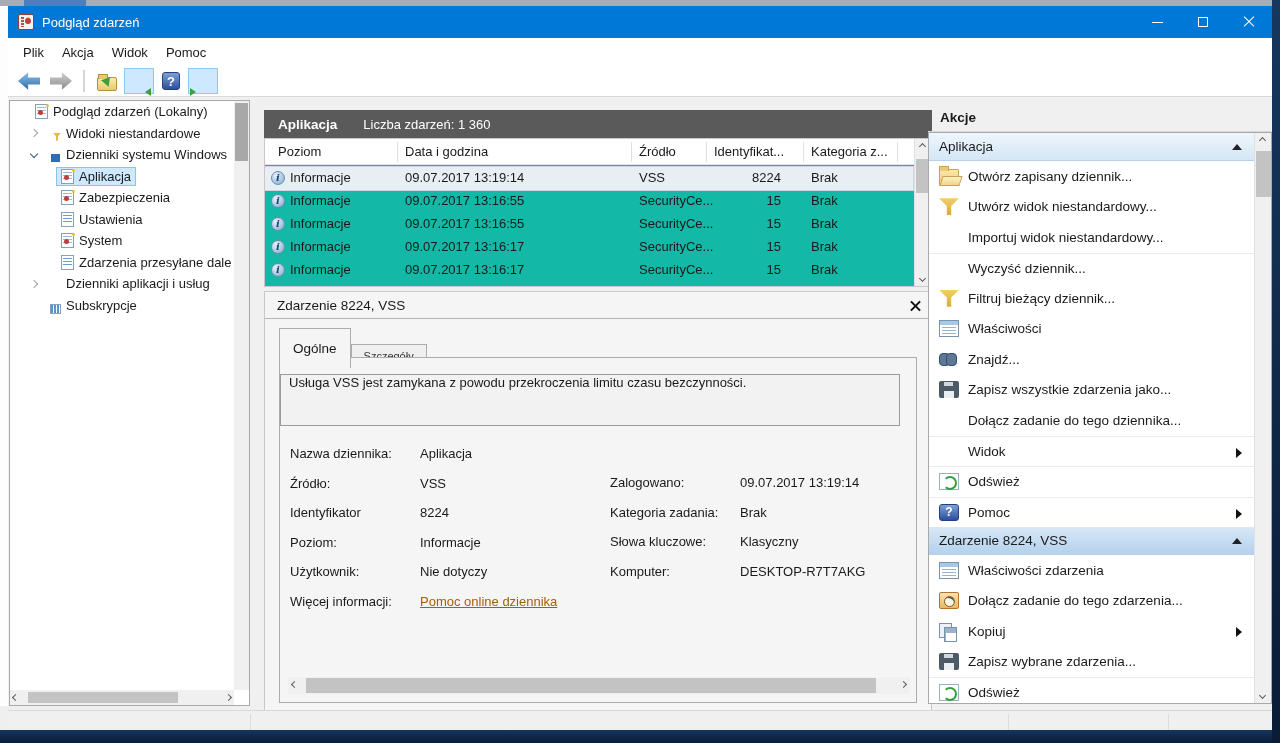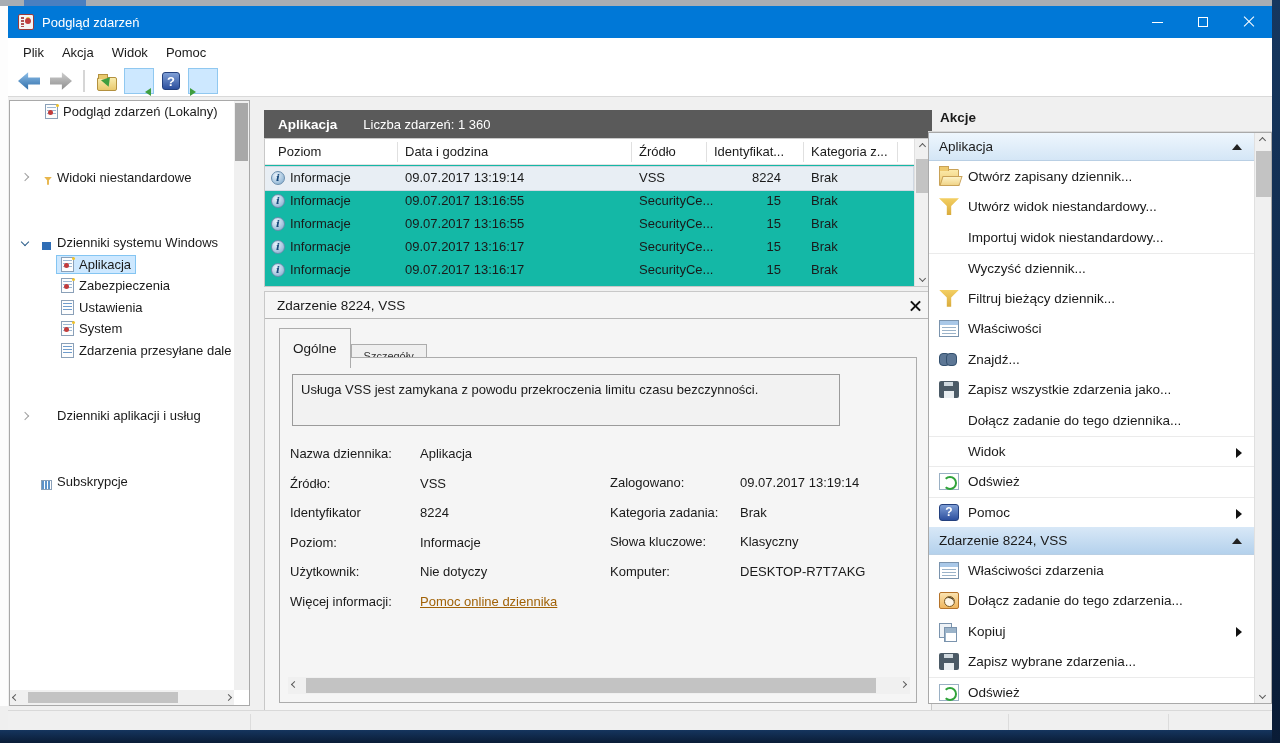--- a/index.html
+++ b/index.html
@@ -52,22 +52,22 @@
   .tree-scroll-v { position:absolute; right:0; top:0; width:15px; height:calc(100% - 15px); background:#f0f0f0; }
   .tree-thumb-v { position:absolute; right:1px; top:2px; width:13px; height:58px; background:#a8a8a8; }
   .tree-scroll-h { position:absolute; left:0; bottom:0; width:calc(100% - 15px); height:15px; background:#f0f0f0; display:flex; align-items:center; justify-content:space-between; padding:0 3px; }
   .tree-thumb-h { position:absolute; left:18px; top:2px; width:150px; height:11px; background:#c3c3c3; }
   .chev { width:7px; height:7px; border-right:2px solid #5a5a5a; border-bottom:2px solid #5a5a5a; display:inline-block; }
   .chev.up { transform:rotate(-135deg); } .chev.down { transform:rotate(45deg); }
   .chev.left { transform:rotate(135deg); } .chev.right { transform:rotate(-45deg); }
   .chev.small { width:5px; height:5px; border-width:1.5px; }
 
   .tree-row { display:flex; align-items:center; height:21.5px; white-space:nowrap; overflow:hidden; }
-  .tree-row[data-indent="0"] { padding-left:15px; }
-  .tree-row[data-indent="1"] { padding-left:7px;margin-top:44px; }
+  .tree-row[data-indent="0"] { padding-left:5px; }
+  .tree-row[data-indent="1"] { padding-left:16px; }
   .tree-row[data-indent="2"] { padding-left:47px; }
   .exp { width:16px; height:16px; flex:none; display:flex; align-items:center; justify-content:center; visibility:hidden; }
   .exp[data-exp] { visibility:visible; }
   .exp[data-exp="collapsed"]::after { content:""; width:5px; height:5px; border-right:1.5px solid #a0a0a0; border-bottom:1.5px solid #a0a0a0; transform:rotate(-45deg); }
   .exp[data-exp="expanded"]::after { content:""; width:5px; height:5px; border-right:1.8px solid #2b5d8a; border-bottom:1.8px solid #2b5d8a; transform:rotate(45deg); margin-bottom:2px; }
   .tree-label-wrap { display:flex; align-items:center; gap:5px; padding:1px 4px 1px 2px; }
   .tree-row.selected .tree-label-wrap { background:#cde8ff; outline:1px solid #84c5f2; }
   .nicon { width:17px; height:15px; position:relative; flex:none; }
   [data-ticon="eventviewer"],[data-ticon="log"] { background:#fdfdfd; border:1px solid #8aa0b8; width:13px; height:15px; margin-left:2px; }
   [data-ticon="eventviewer"]::before,[data-ticon="log"]::before { content:""; position:absolute; left:1px; top:2px; right:1px; bottom:2px; background:repeating-linear-gradient(180deg,#9db8d2 0 1px,transparent 1px 3px); }
@@ -106,21 +106,21 @@
   .details { position:absolute; left:0; top:191px; width:100%; height:421px; background:#f5f5f5; border:1px solid #c8c8c8; }
   .det-header { position:absolute; left:0; top:0; width:100%; height:27px; border-bottom:1px solid #b5b5b5; display:flex; align-items:center; padding:0 12px; font-size:13.5px; }
   .det-close { position:absolute; right:10px; top:8px; width:11px; height:11px; }
   .det-close::before,.det-close::after { content:""; position:absolute; left:-1px; top:5px; width:13px; height:2px; background:#111; }
   .det-close::before { transform:rotate(45deg); } .det-close::after { transform:rotate(-45deg); }
   .tabs { position:absolute; left:14px; top:36px; display:flex; align-items:flex-end; }
   .tab { padding:5px 12px; border:1px solid #acacac; border-bottom:none; background:#efefef; font-size:13.5px; }
   .tab.active { background:#f5f5f5; padding:12px 13px; position:relative; z-index:2; margin-bottom:-1px; }
   .tab.inactive { font-size:11px; color:#333; }
   .det-body { position:absolute; left:14px; top:65px; width:638px; height:346px; border:1px solid #acacac; background:#f5f5f5; }
-  .msg-box { position:absolute; left:12px; top:16px; width:548px; height:52px; border:1px solid #9b9b9b; background:#f2f2f2; padding:7px 8px; font-size:13px; }
+  .msg-box { position:absolute; left:0; top:16px; width:620px; height:52px; border:1px solid #9b9b9b; background:#f2f2f2; padding:0 8px; font-size:13px; }
   .fields-left { position:absolute; left:10px; top:88px; }
   .fields-right { position:absolute; left:330px; top:117px; }
   .f-row { display:flex; height:29.5px; align-items:flex-start; }
   .f-label { width:130px; font-size:13px; }
   .f-value { font-size:13px; }
   .f-row.link .f-value { color:#a16207; text-decoration:underline; }
   .det-hscroll { position:absolute; left:8px; bottom:8px; width:622px; height:17px; background:#f0f0f0; }
   .det-hscroll .arr-left { position:absolute; left:4px; top:5px; }
   .det-hscroll .arr-right { position:absolute; right:4px; top:5px; }
   .det-hthumb { position:absolute; left:18px; top:1px; width:570px; height:15px; background:#c3c3c3; }

